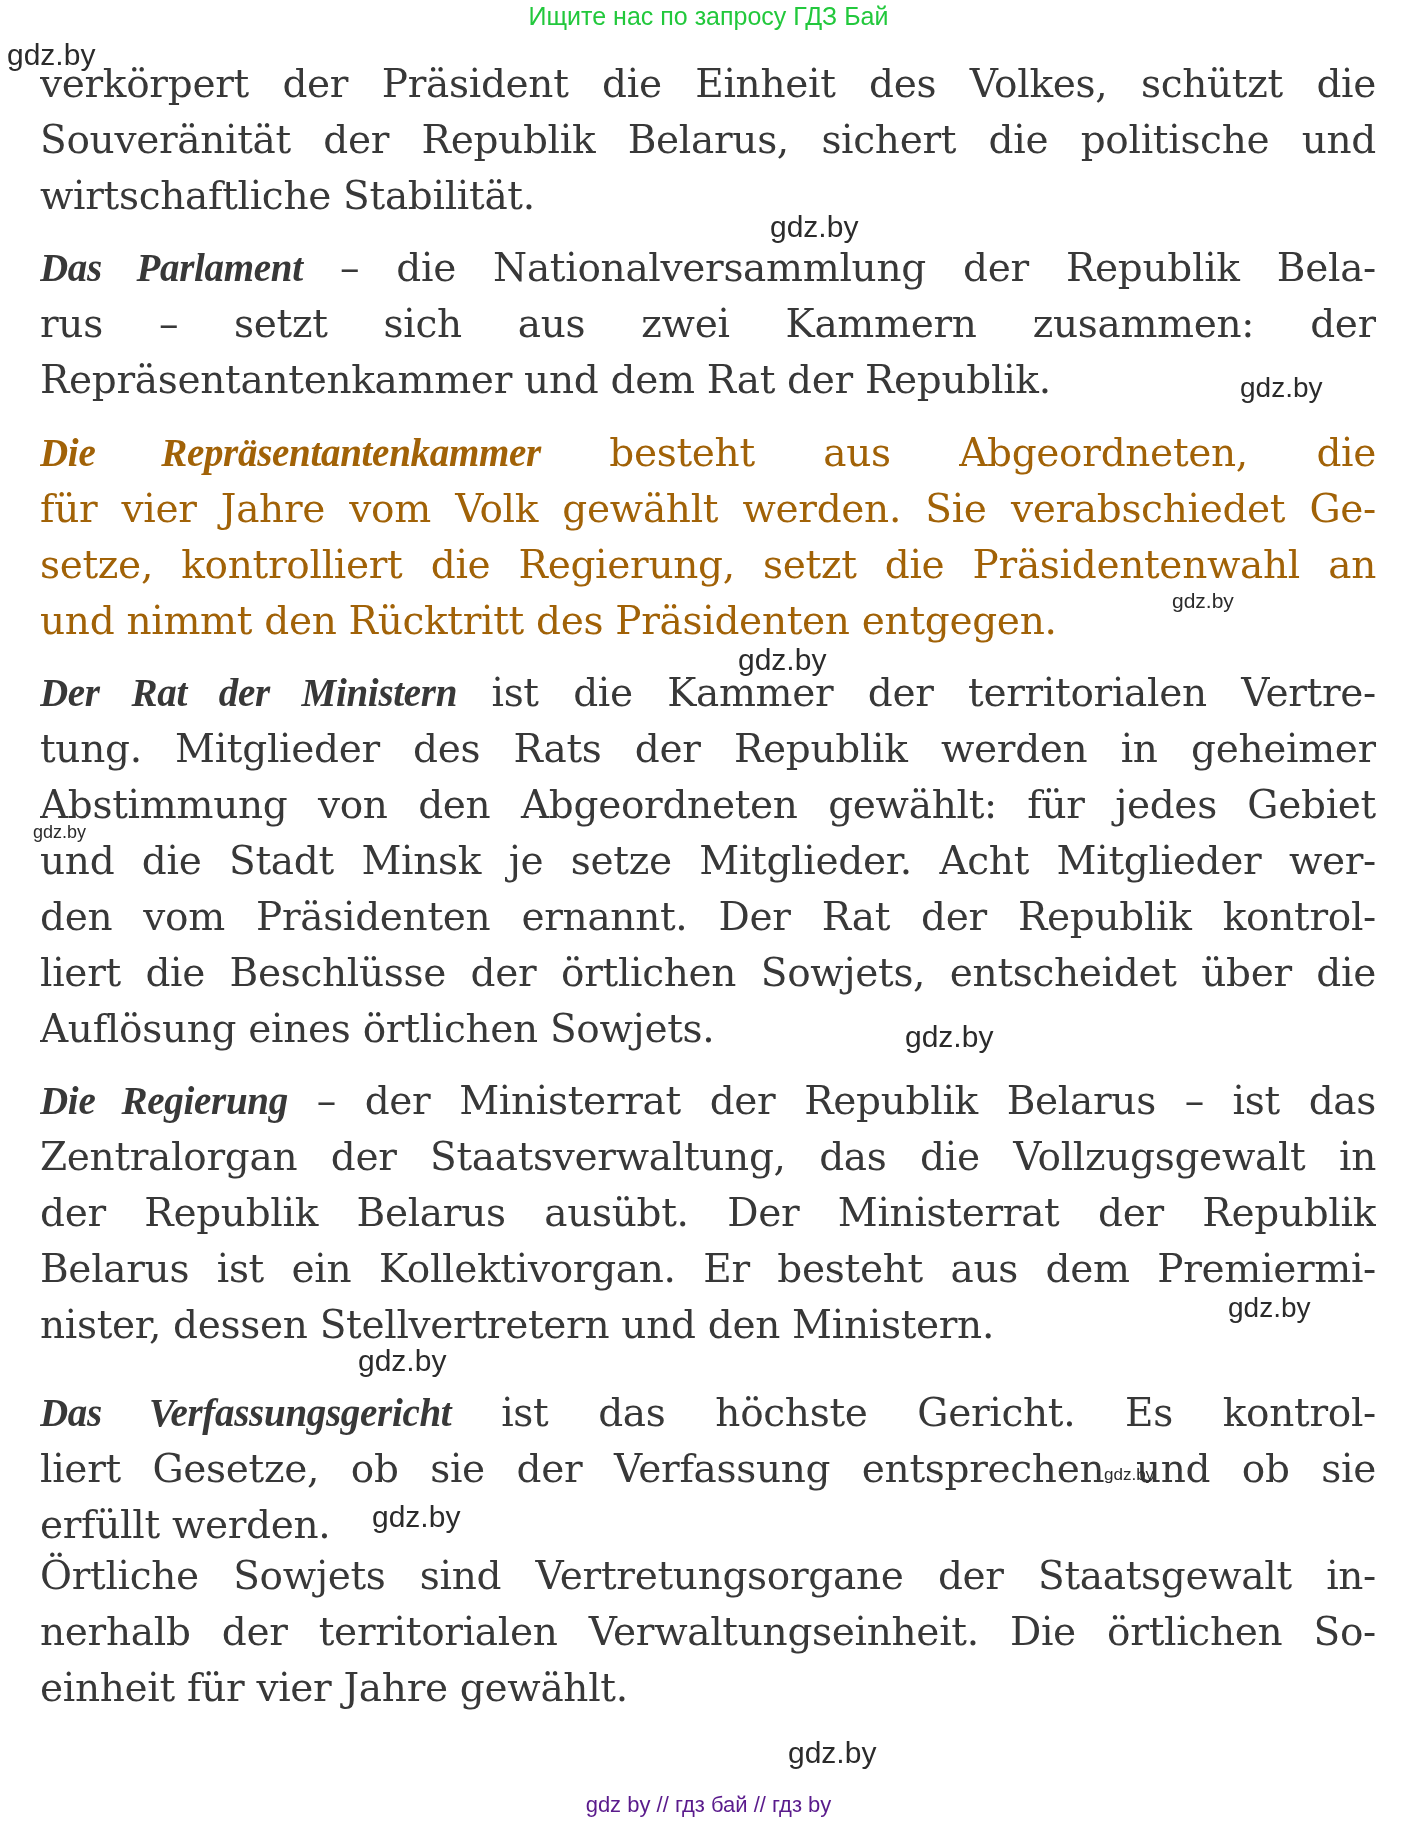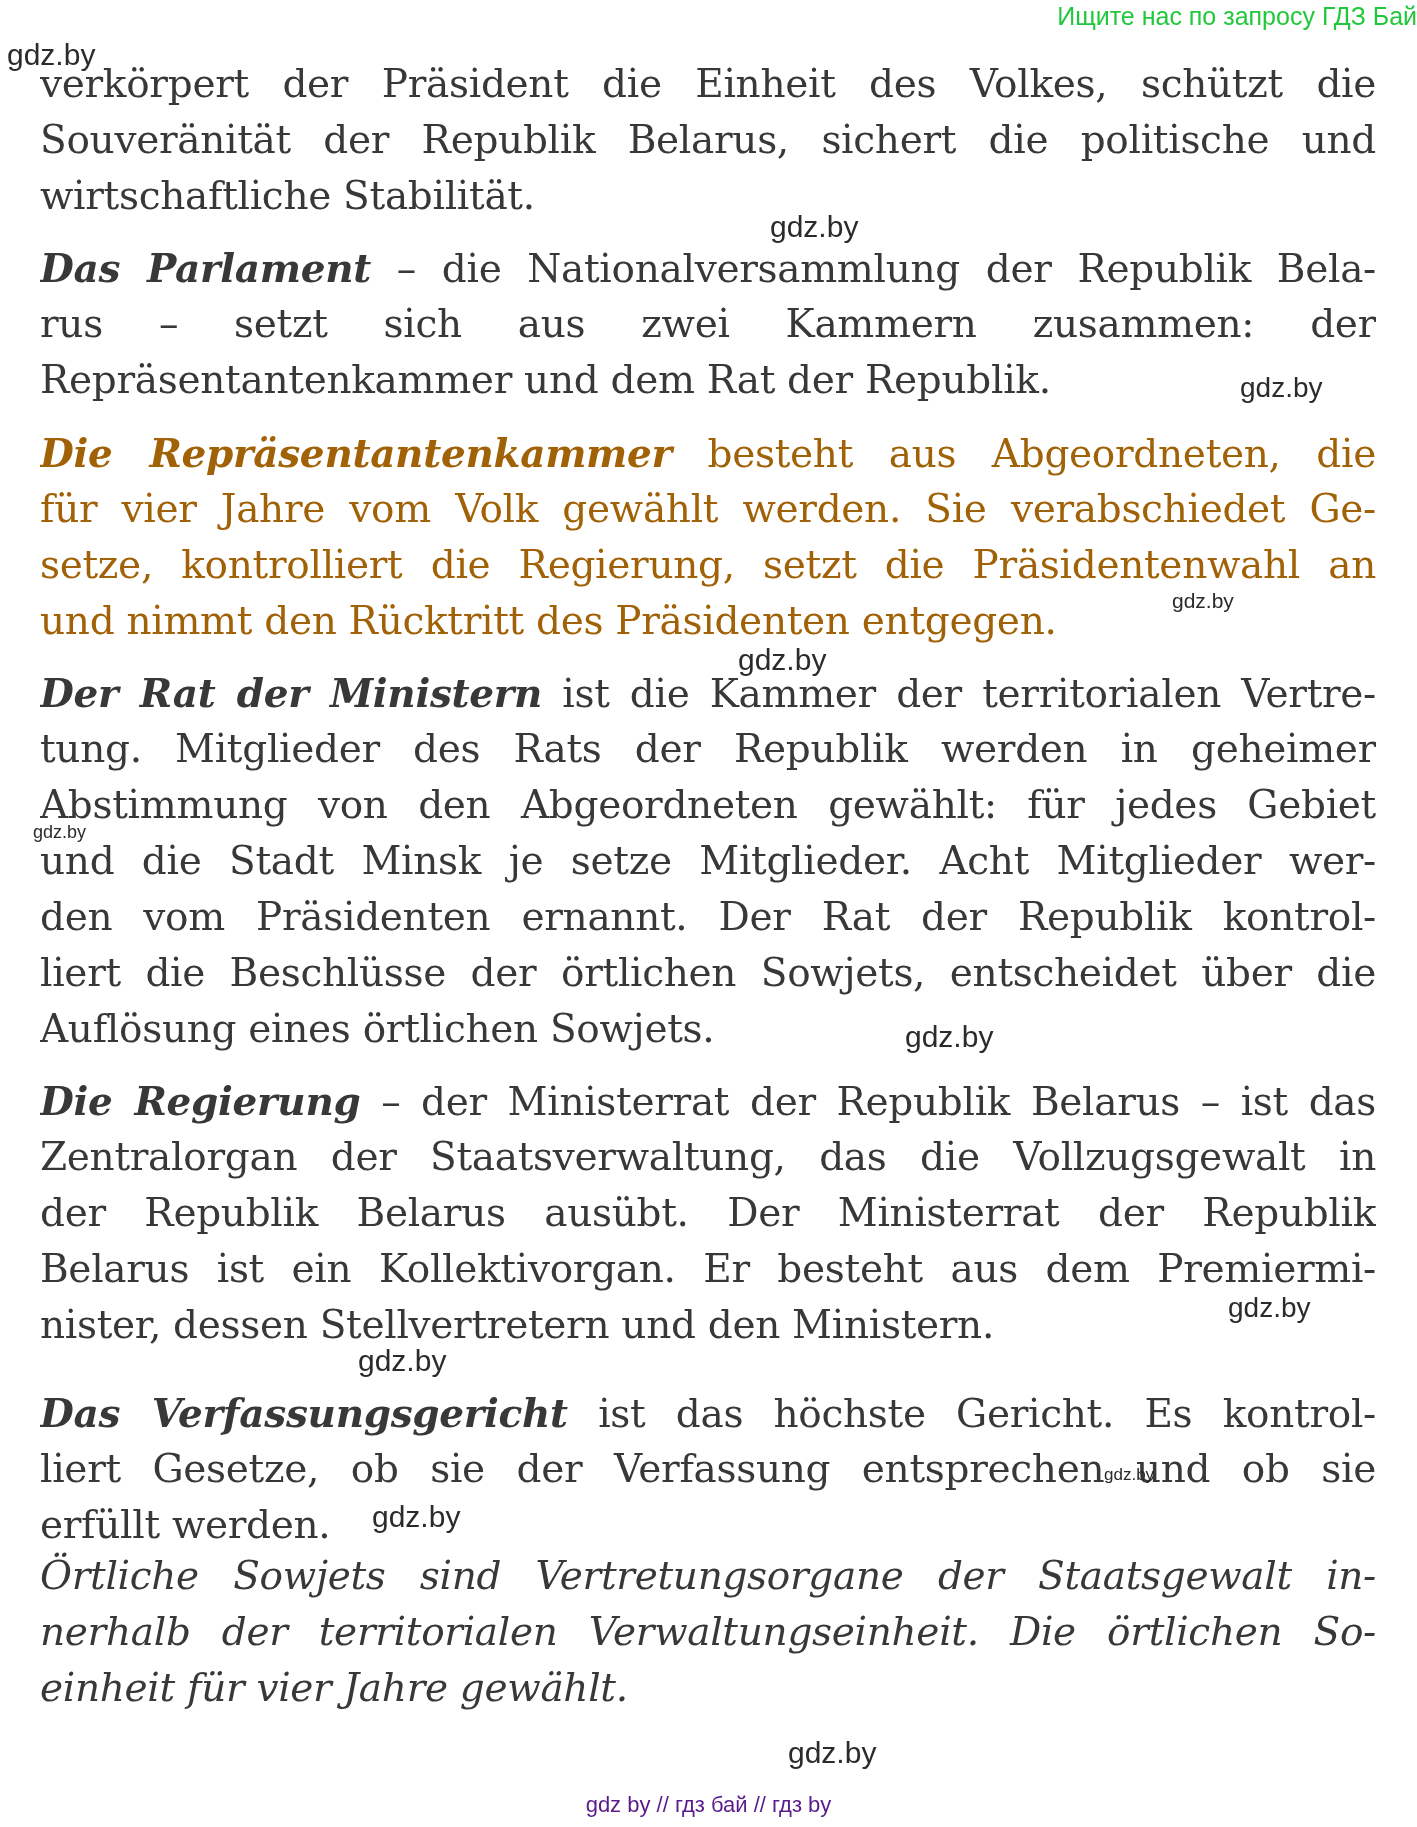--- a/index.html
+++ b/index.html
@@ -7,21 +7,21 @@
     position: relative;
     width: 1417px;
     height: 1827px;
     background: #ffffff;
     overflow: hidden;
     font-family: "DejaVu Serif", serif;
   }
   .promo {
     position: absolute;
     top: 2px; left: 0; right: 0;
-    text-align: right;
+    text-align: center;
     font-family: "Liberation Sans", sans-serif;
     font-size: 25px;
   }
   .article-body { position: absolute; inset: 0; }
   .para {
     position: absolute;
     left: 40px;
     width: 1336px;
     font-size: 39px;
     letter-spacing: -0.3px;
@@ -29,21 +29,21 @@
   .line {
     height: 56px;
     line-height: 56px;
     text-align: justify;
     text-align-last: justify;
     text-justify: inter-word;
     overflow: hidden;
     white-space: nowrap;
   }
   .line.last { text-align-last: left; }
-  .lead { font-weight: bold; font-style: italic; }
+  .lead { font-weight: bold; font-style: italic; font-family: Liberation Serif, serif; }
   .wm {
     position: absolute;
     font-family: "Liberation Sans", sans-serif;
     color: #2b2b2b;
     line-height: 1;
     white-space: nowrap;
   }
   .footer {
     position: absolute;
     top: 1792px; left: 0; right: 0;
@@ -89,21 +89,21 @@
         <div class="line">Zentralorgan der Staatsverwaltung, das die Vollzugsgewalt in</div>
         <div class="line">der Republik Belarus ausübt. Der Ministerrat der Republik</div>
         <div class="line">Belarus ist ein Kollektivorgan. Er besteht aus dem Premiermi-</div>
         <div class="line last">nister, dessen Stellvertretern und den Ministern.</div>
       </div>
       <div class="para" style="top: 1370px; color: rgb(56, 56, 56); margin-top: 15px;">
         <div class="line"><span class="lead">Das Verfassungsgericht</span> ist das höchste Gericht. Es kontrol-</div>
         <div class="line">liert Gesetze, ob sie der Verfassung entsprechen und ob sie</div>
         <div class="line last">erfüllt werden.</div>
       </div>
-      <div class="para" style="top: 1548px; color: rgb(56, 56, 56); font-style: italic;">
+      <div class="para" style="top: 1548px; color: rgb(56, 56, 56);">
         <div class="line">Örtliche Sowjets sind Vertretungsorgane der Staatsgewalt in-</div>
         <div class="line">nerhalb der territorialen Verwaltungseinheit. Die örtlichen So-</div>
         <div class="line last">einheit für vier Jahre gewählt.</div>
       </div>
     </div>
 
   <div class="footer" style="color: rgb(90, 27, 140);">gdz by  //  гдз бай  //  гдз by</div>
 <span class="wm" style="left: 7px; top: 40px; font-size: 30px;">gdz.by</span>
     <span class="wm" style="left: 770px; top: 212px; font-size: 30px;">gdz.by</span>
     <span class="wm" style="left: 1240px; top: 374px; font-size: 28px;">gdz.by</span>

